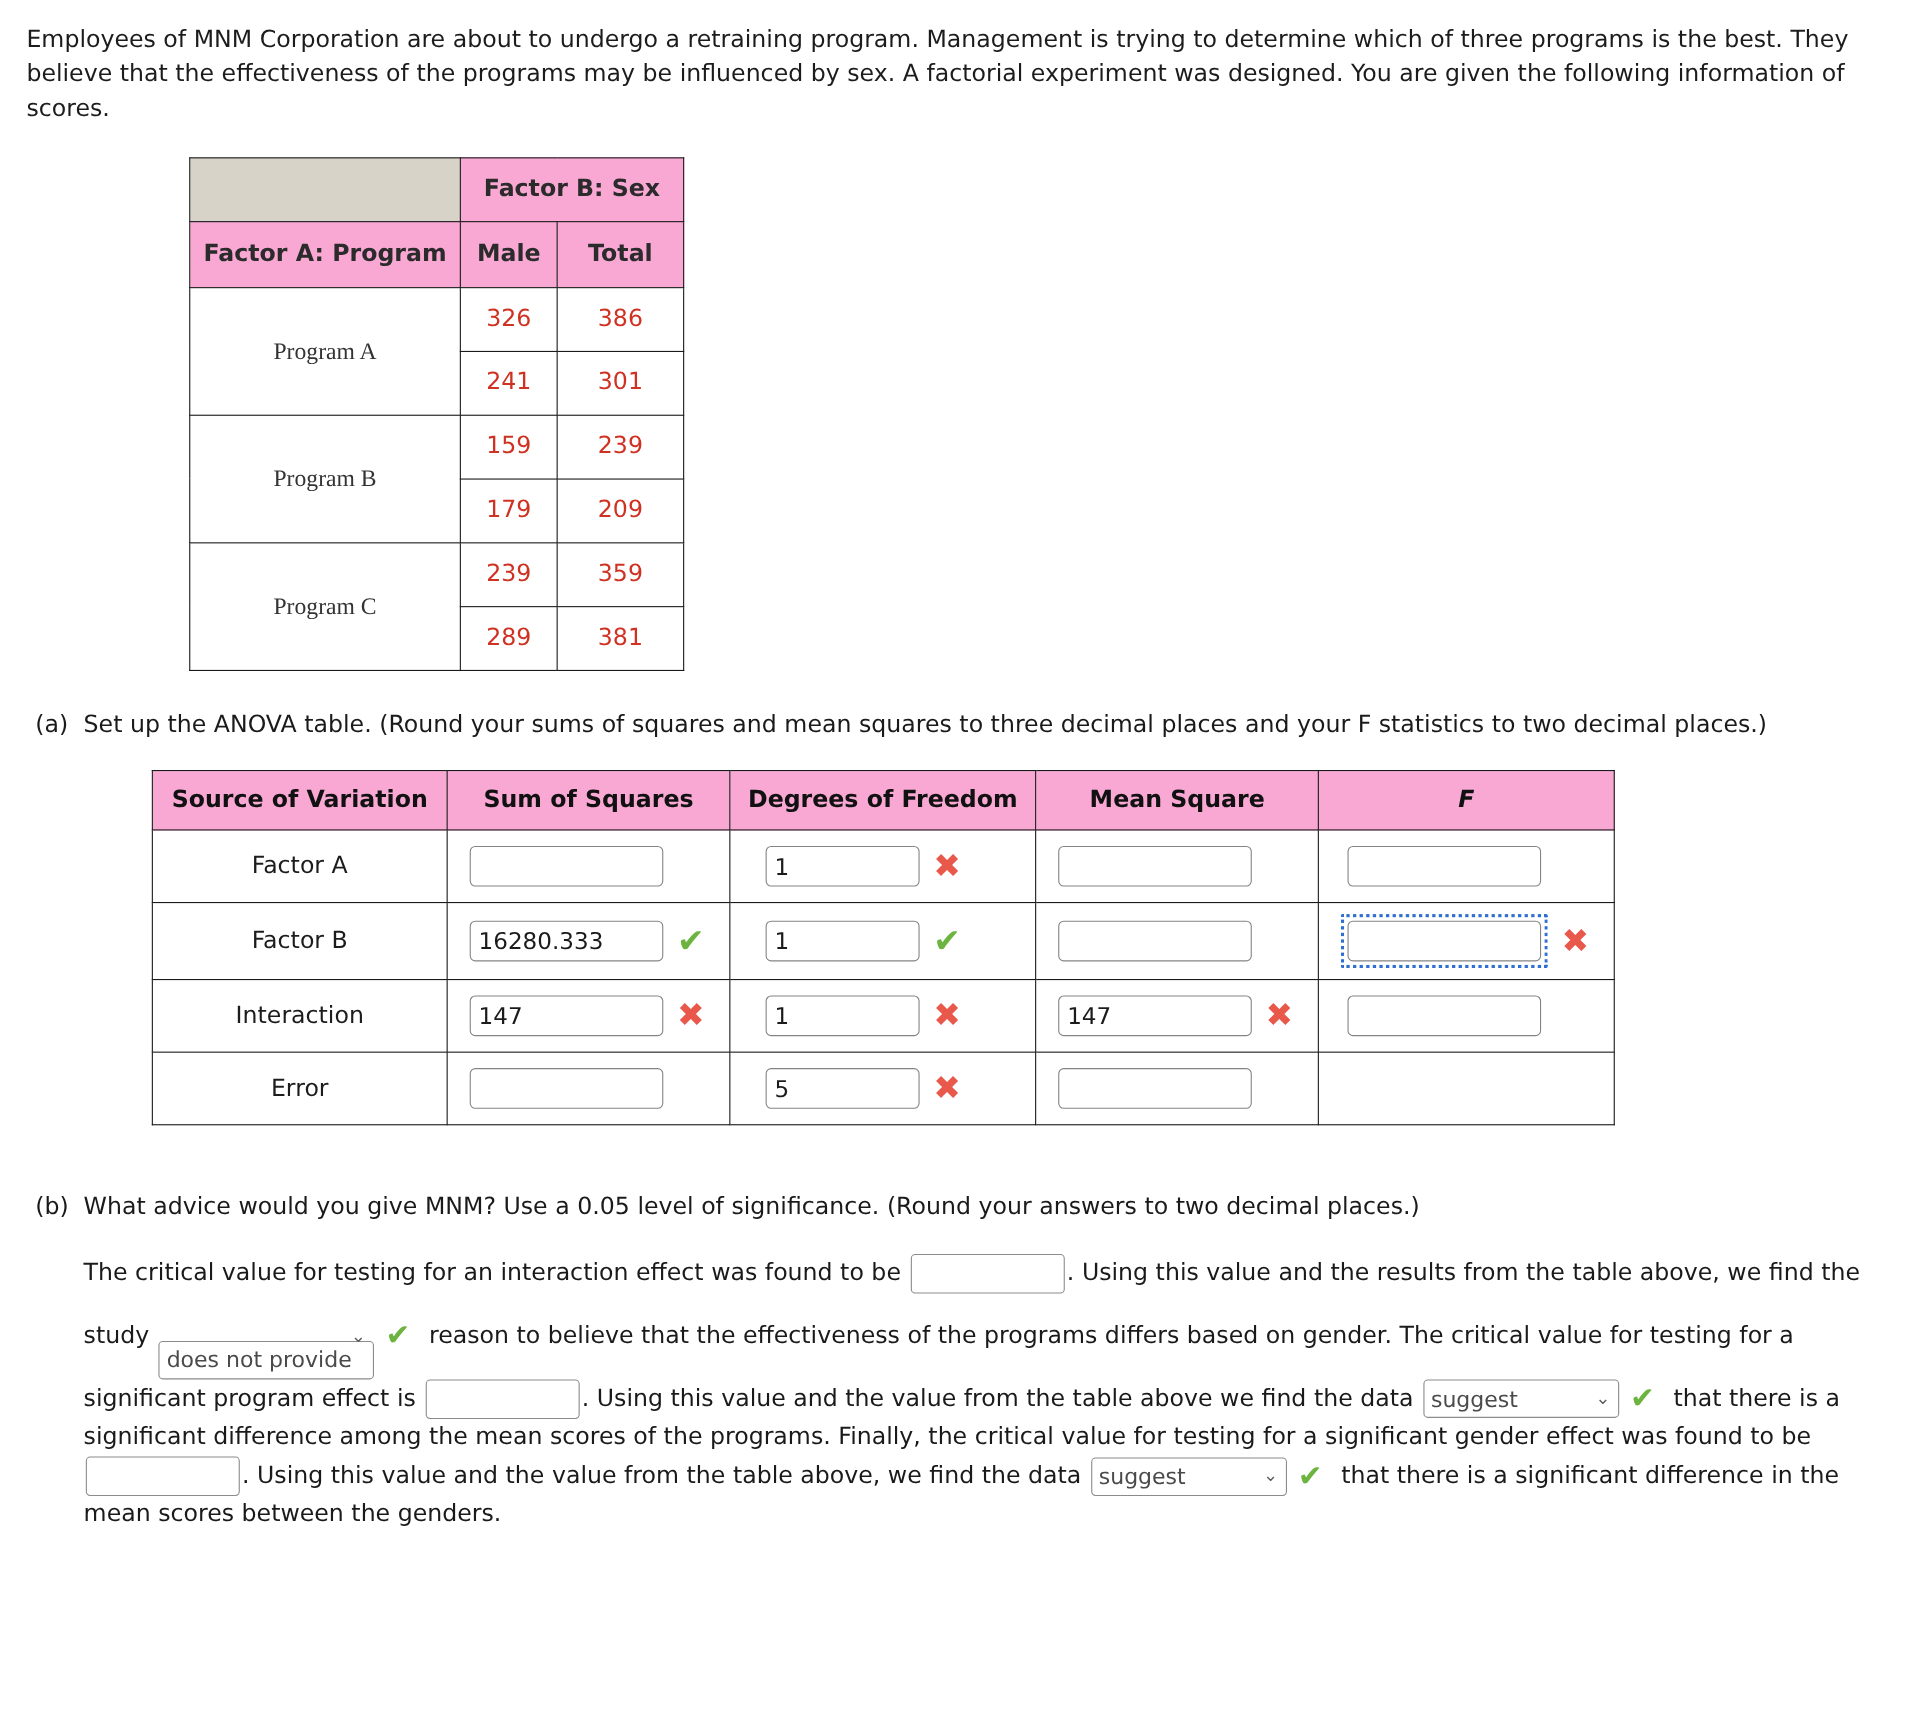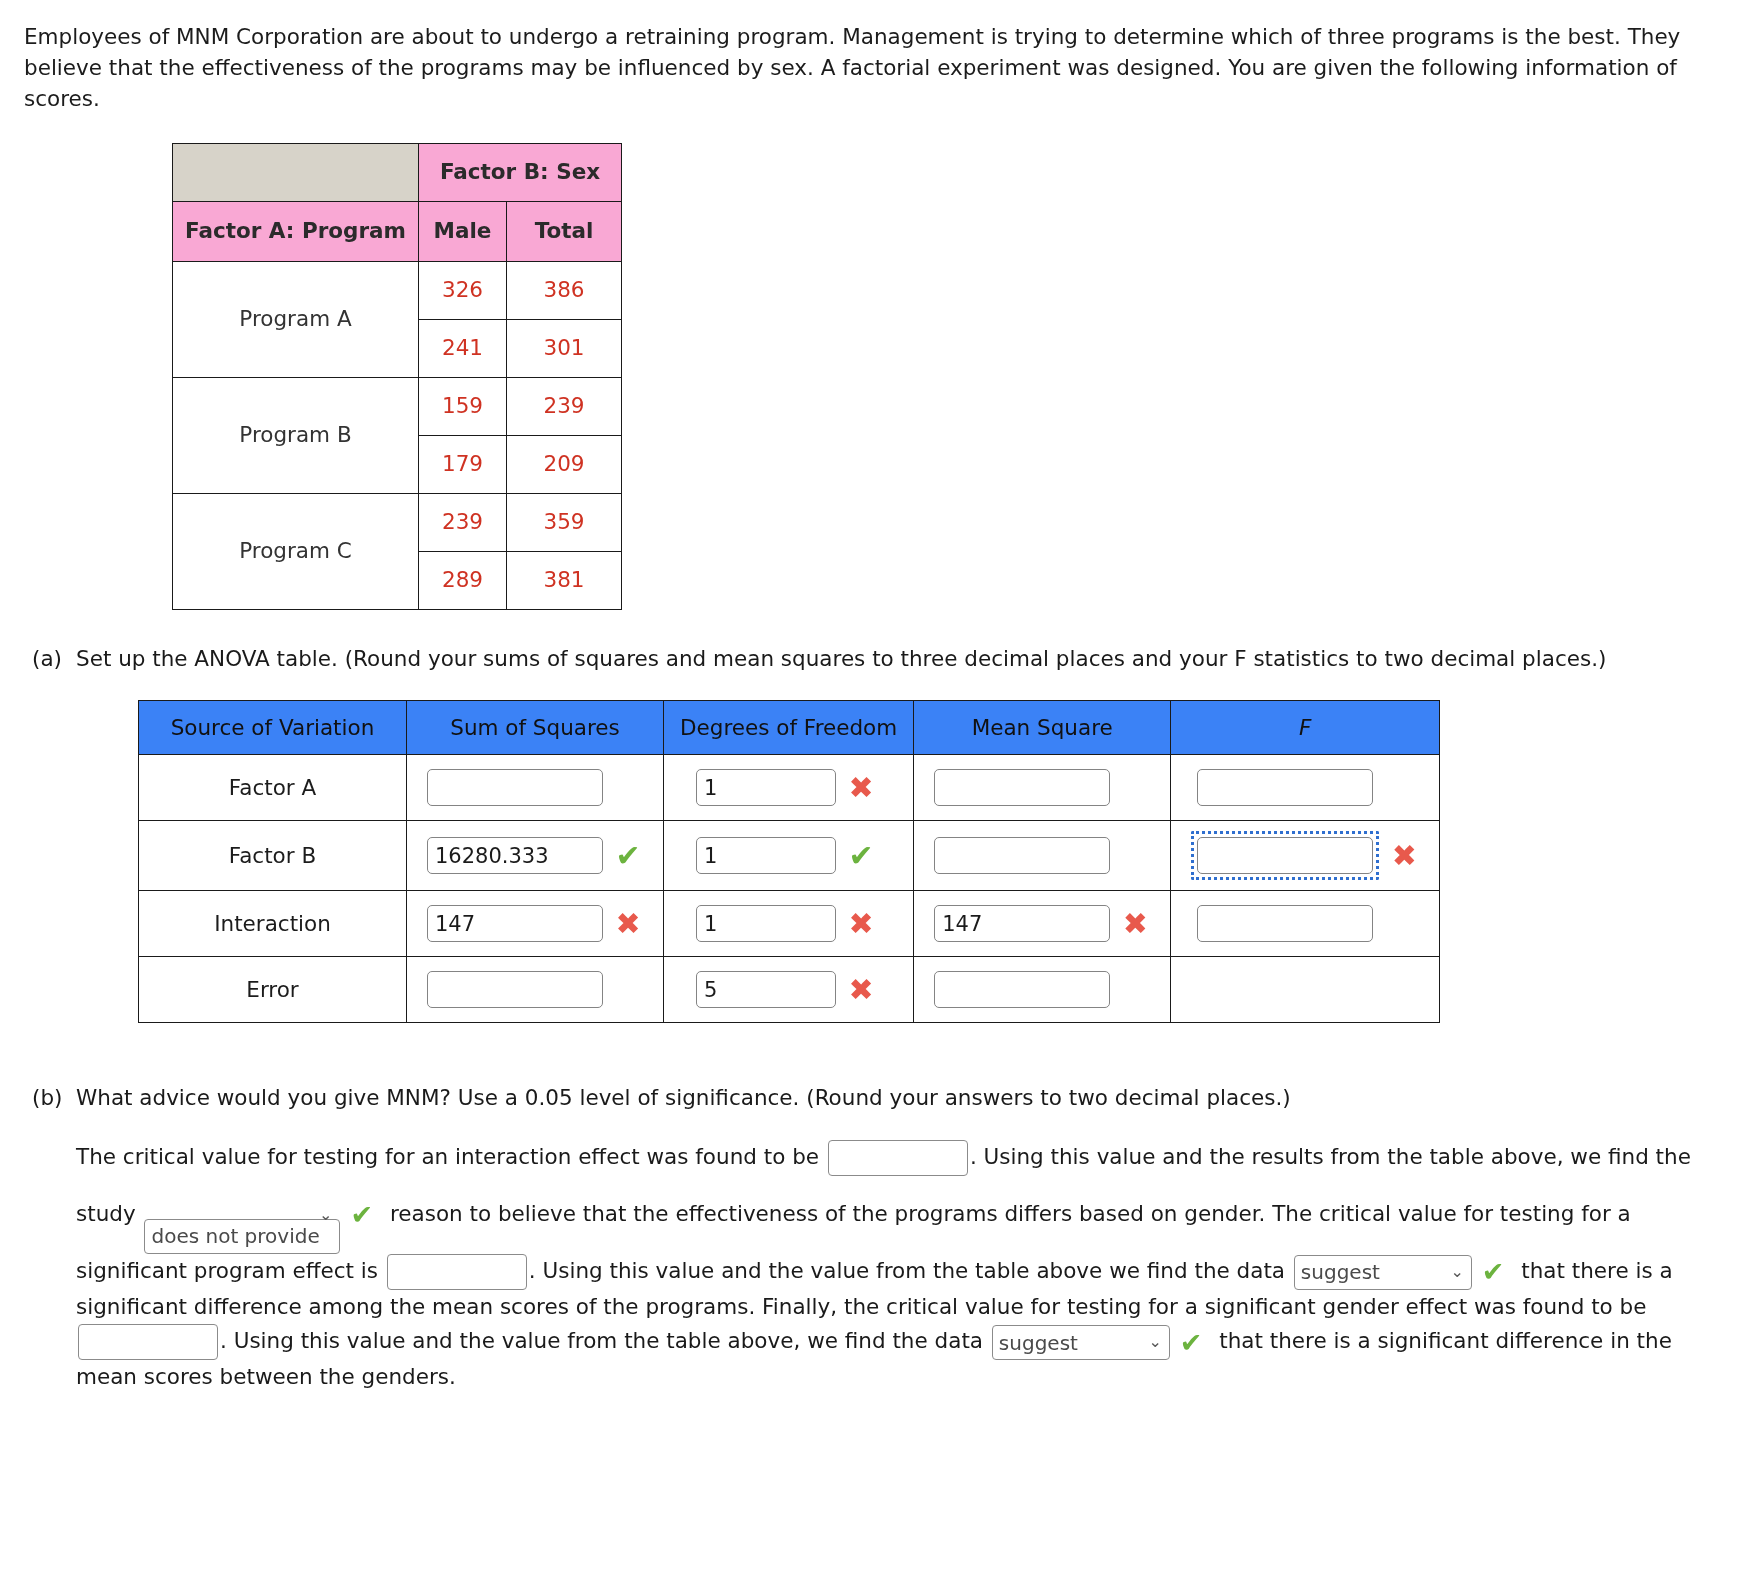--- a/index.html
+++ b/index.html
@@ -49,20 +49,21 @@
   }
   .hdr-factorb { height: 58px; padding: 0 22px; }
   .hdr-factora { height: 60px; padding: 0 22px; }
   .hdr-sex { height: 60px; padding: 0 18px; }
   .prog-label {
     text-align: center;
     font-size: 21.5px;
     color: #333;
     padding: 0 16px;
     width: 246px;
+    font-family: Liberation Serif, serif;
   }
   .val {
     text-align: center;
     color: #cf3222;
     font-size: 21.5px;
     height: 58px;
     width: 88px;
   }
   .val.wide { width: 115px; }
 
@@ -82,22 +83,22 @@
   
   .anova-wrap { margin: 26px 0 0 62px; }
   table.anova {
     border-collapse: collapse;
   }
   table.anova th, table.anova td {
     border: 1.6px solid #1a1a1a;
     padding: 10px;
   }
   table.anova th {
-    background: #3b82f6;
-    font-weight: normal;
+    background: #f9a8d4;
+    font-weight: bold;
     height: 54px;
     font-size: 21.5px;
     color: #111;
     text-align: center;
     padding: 0 16px;
     margin-left: 20px;
   }
   th.f-head { font-style: italic; width: 220px; }
   td.src {
     text-align: center;

